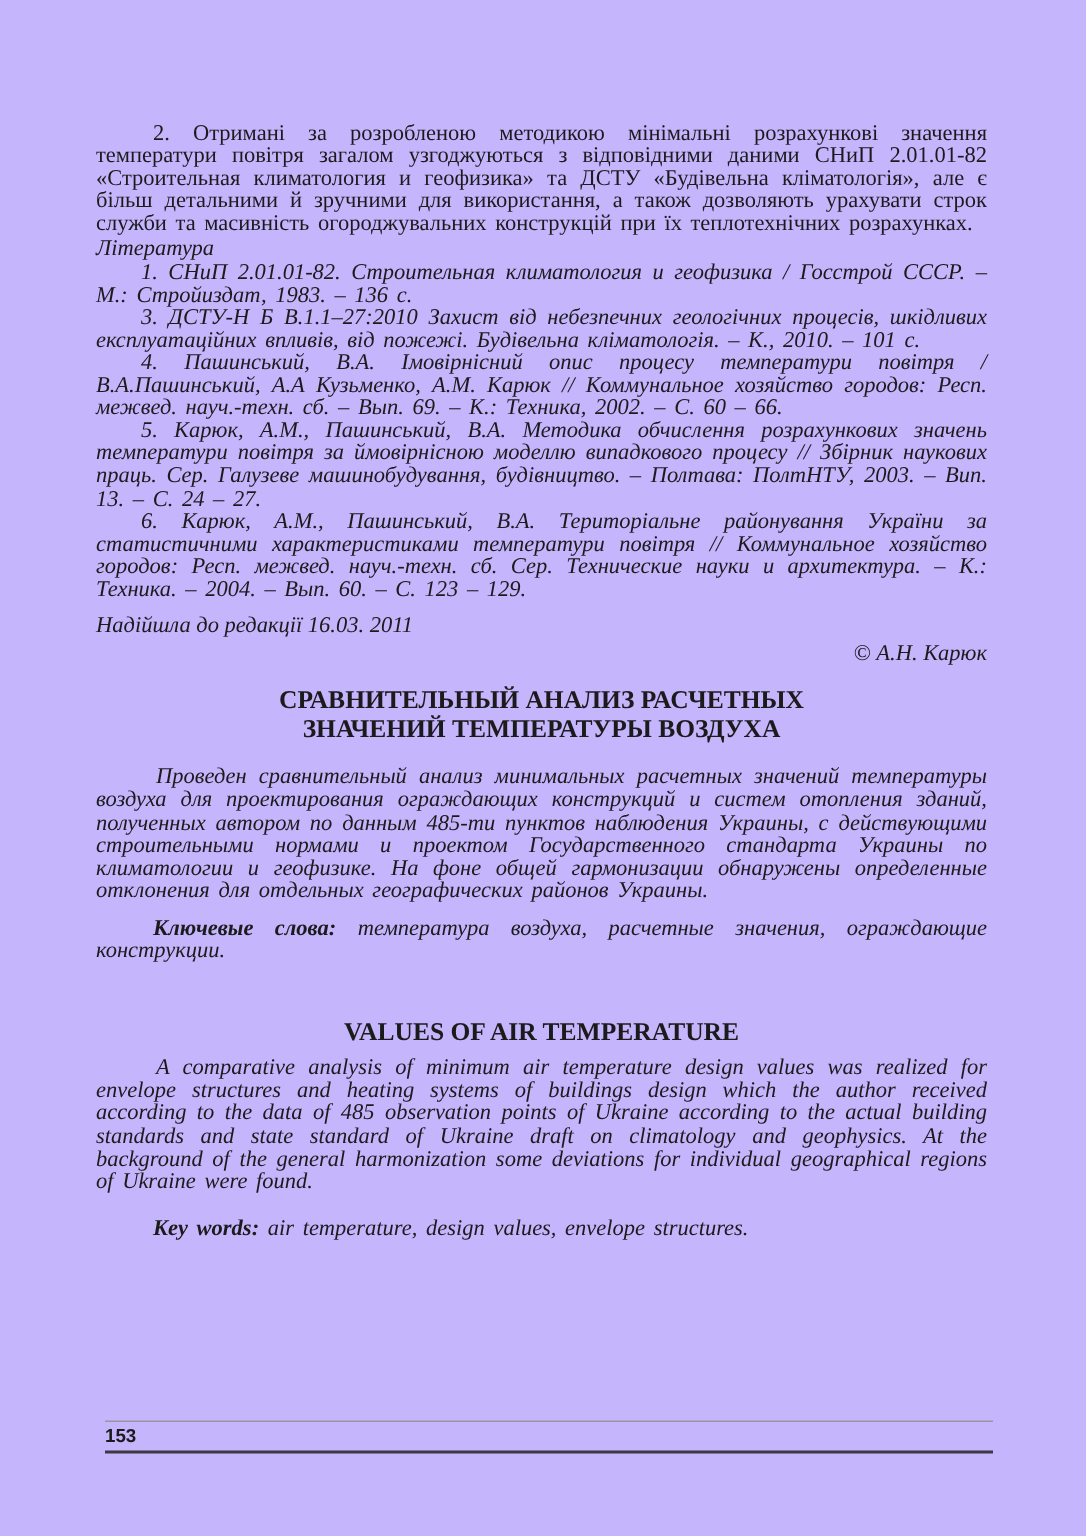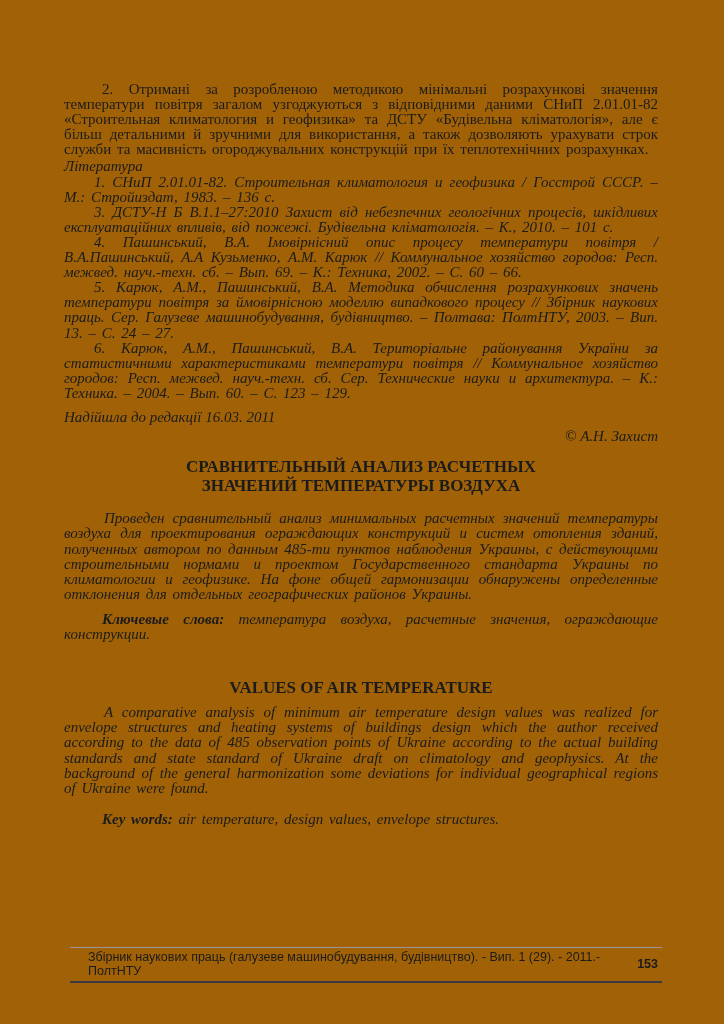--- a/index.html
+++ b/index.html
@@ -4,21 +4,21 @@
 <style>
   html, body {
     margin: 0;
     padding: 0;
     background: #ffffff;
   }
   .page {
     position: relative;
     width: 724px;
     height: 1024px;
-    background: #a16207;
+    background: #c4b5fd;
     font-family: "Liberation Serif", serif;
     color: #1b1b1b;
     overflow: hidden;
   }
   .content {
     position: absolute;
     left: 64px;
     top: 0;
     width: 594px;
   }
@@ -114,33 +114,32 @@
 
     <p class="lit-heading">Література</p>
 
     <p class="lit-item">1.  СНиП 2.01.01-82. Строительная климатология и геофизика / Госстрой СССР. – М.: Стройиздат, 1983. – 136 с.</p>
     <p class="lit-item">3.  ДСТУ-Н Б В.1.1–27:2010 Захист від небезпечних геологічних процесів, шкідливих експлуатаційних впливів, від пожежі. Будівельна кліматологія. – К., 2010. – 101 с.</p>
     <p class="lit-item">4.  Пашинський, В.А. Імовірнісний опис процесу температури повітря / В.А.Пашинський, А.А Кузьменко, А.М. Карюк // Коммунальное хозяйство городов: Респ. межвед. науч.-техн. сб. – Вып. 69. – К.: Техника, 2002. – С. 60 – 66.</p>
     <p class="lit-item">5.  Карюк, А.М., Пашинський, В.А. Методика обчислення розрахункових значень температури повітря за ймовірнісною моделлю випадкового процесу // Збірник наукових праць. Сер. Галузеве машинобудування, будівництво. – Полтава: ПолтНТУ, 2003. – Вип. 13. – С. 24 – 27.</p>
     <p class="lit-item">6.  Карюк, А.М., Пашинський, В.А. Територіальне районування України за статистичними характеристиками температури повітря // Коммунальное хозяйство городов: Респ. межвед. науч.-техн. сб. Сер. Технические науки и архитектура. – К.: Техника. – 2004. – Вып. 60. – С. 123 – 129.</p>
 
     <p class="received">Надійшла до редакції 16.03. 2011</p>
-    <p class="copyright">© А.Н. Захист</p>
+    <p class="copyright">© А.Н. Карюк</p>
 
     <p class="title title-ru"><span>СРАВНИТЕЛЬНЫЙ АНАЛИЗ РАСЧЕТНЫХ</span><br><span>ЗНАЧЕНИЙ ТЕМПЕРАТУРЫ ВОЗДУХА</span></p>
 
     <p class="abstract abstract-ru">Проведен сравнительный анализ минимальных расчетных значений температуры воздуха для проектирования ограждающих конструкций и систем отопления зданий, полученных автором по данным 485-ти пунктов наблюдения Украины, с действующими строительными нормами и проектом Государственного стандарта Украины по климатологии и геофизике. На фоне общей гармонизации обнаружены определенные отклонения для отдельных географических районов Украины.</p>
 
     <p class="keywords keywords-ru"><span class="kw-label">Ключевые слова:</span><span> температура воздуха, расчетные значения, ограждающие конструкции.</span></p>
 
     <p class="title title-en"><br><span>VALUES OF AIR TEMPERATURE</span></p>
 
     <p class="abstract abstract-en">A comparative analysis of minimum air temperature design values was realized for envelope structures and heating systems of buildings design which  the author received according to the data of  485 observation points of Ukraine according to the actual building standards and state standard of Ukraine draft on climatology and geophysics. At the background of the general harmonization some deviations for individual geographical regions of Ukraine were found.</p>
 
     <p class="keywords keywords-en"><span class="kw-label">Key words:</span><span> air temperature, design values, envelope structures.</span></p>
 
   </div>
 
   <div class="footer">
-    <span class="journal-line">Збірник наукових праць (галузеве машинобудування, будівництво). - Вип. 1 (29). - 2011.-ПолтНТУ</span>
     <span class="page-number">153</span>
   </div>
 </div>
 
 </body></html>

